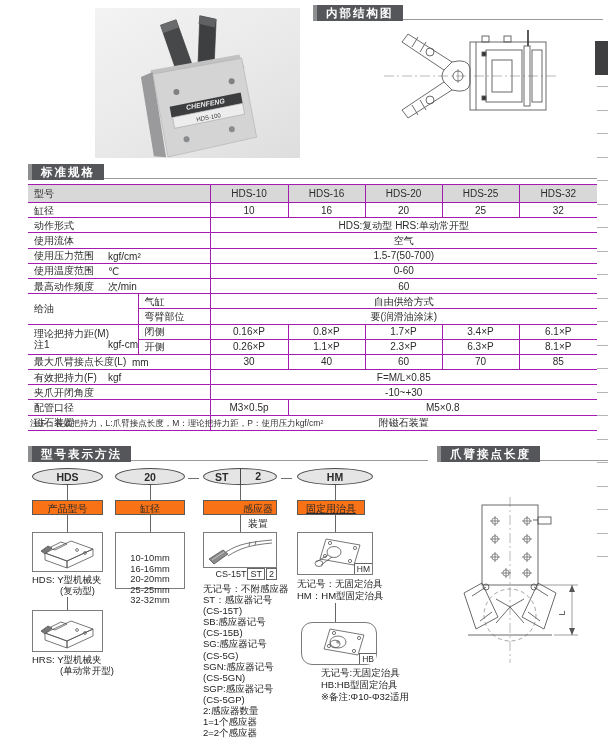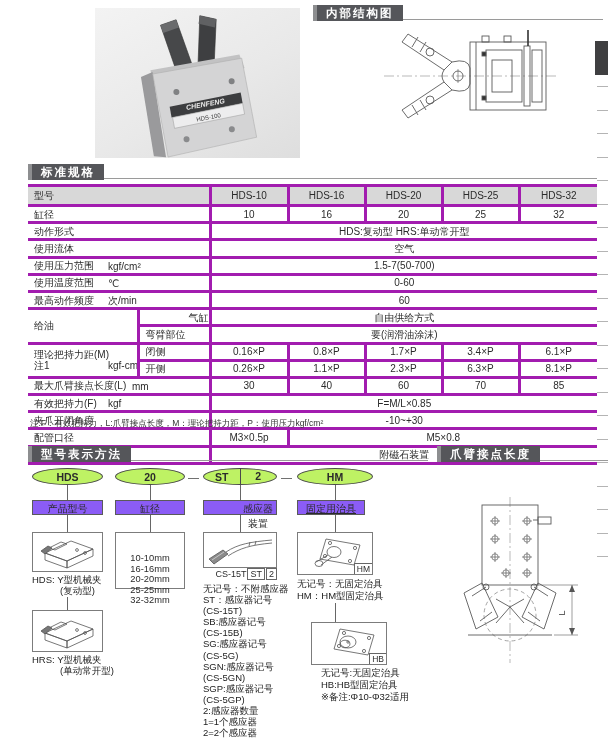--- a/index.html
+++ b/index.html
@@ -9,41 +9,41 @@
   .sec-hdr{position:absolute;background:#55565a;color:#fff;font-weight:bold;
            font-size:11.5px;line-height:16px;height:16px;padding:0 9px;
            border-left:4px solid #8d8e90;letter-spacing:2px;white-space:nowrap;z-index:3;}
   .sec-rule{position:absolute;height:1px;background:#9a9a9a;z-index:1;}
   
   .photo{position:absolute;left:95px;top:8px;width:205px;height:150px;
          background:linear-gradient(150deg,#f3f3f3 0%,#e9e9e9 55%,#dedede 100%);}
   
   .spec-wrap{position:absolute;left:28px;top:184px;width:569px;}
   table.spec{border-collapse:collapse;table-layout:fixed;width:569px;font-size:10px;}
-  table.spec td{border:3px solid #a21caf;padding:0;height:14.2px;line-height:11px;
+  table.spec td{border:1px solid #a21caf;padding:0;height:14.2px;line-height:11px;
                 text-align:center;overflow:hidden;white-space:nowrap;}
   table.spec tr.hdr td{background:#d8d8d8;height:17px;}
   table.spec td.lb{text-align:left;padding-left:6px;border-left:none;}
   table.spec td.noR{border-right:none;}
   .ucell{position:relative;}
   .ucell .unit{position:absolute;left:80px;top:50%;transform:translateY(-50%);}
   .ucell .unit.u104{left:104px;}
   .two{line-height:13px;text-align:left;}
   .two .rel{position:relative;}
   .two .rel .unit{position:absolute;left:74px;top:0;}
   .footnote{position:absolute;left:30px;top:418px;font-size:8.5px;color:#333;white-space:nowrap;}
   
   .oval{position:absolute;height:17px;border:1px solid #4a4a4a;border-radius:50%;
         display:flex;align-items:center;justify-content:center;
-        font-weight:bold;font-size:10.5px;background:#bef264;z-index:2;box-sizing:border-box;}
+        font-weight:bold;font-size:10.5px;background:#e5e5e5;z-index:2;box-sizing:border-box;}
   .oval .half{flex:1;text-align:center;}
   .oval .half.r{border-left:1px solid #4a4a4a;align-self:stretch;line-height:15px;}
   .dash{position:absolute;font-size:11px;color:#444;}
   .conn{position:absolute;width:1px;background:#666;}
-  .lblbox{position:absolute;height:15px;border:1px solid #5a5a5a;background:#8b5cf6;
+  .lblbox{position:absolute;height:15px;border:1px solid #5a5a5a;background:#f97316;
           font-size:10px;line-height:15px;text-align:center;box-sizing:border-box;}
   .imgbox{position:absolute;border:1px solid #7c7c7c;background:#fff;box-sizing:border-box;}
   .tag{position:absolute;right:0;bottom:0;border-left:1px solid #666;border-top:1px solid #666;
        font-size:8.5px;line-height:10px;padding:0 2px;background:#fff;}
   .cap{position:absolute;font-size:9.5px;line-height:11.5px;white-space:nowrap;color:#222;}
   .notes{position:absolute;font-size:9.5px;line-height:11.1px;white-space:nowrap;color:#222;}
   .borelist{position:absolute;left:115px;top:532px;width:70px;height:57px;border:1px solid #7c7c7c;
             font-size:9.3px;line-height:10.6px;text-align:center;padding-top:20px;box-sizing:border-box;}
   .strip{position:absolute;left:203px;top:568px;width:74px;height:12px;display:flex;
          align-items:center;font-size:9px;}
@@ -170,21 +170,21 @@
     <tr>
       <td class="lb ucell" colspan="2"><span>使用温度范围</span><span class="unit">℃</span></td>
       <td class="noR" colspan="5">0-60</td>
     </tr>
     <tr>
       <td class="lb ucell" colspan="2"><span>最高动作频度</span><span class="unit">次/min</span></td>
       <td class="noR" colspan="5">60</td>
     </tr>
     <tr>
       <td class="lb" rowspan="2">给油</td>
-      <td class="lb" style="border-left:1px solid #8c8c8c;text-align:right;">气缸</td>
+      <td class="lb" style="border-left:1px solid #8c8c8c;">气缸</td>
       <td class="noR" colspan="5">自由供给方式</td>
     </tr>
     <tr>
       <td class="lb" style="border-left:1px solid #8c8c8c;">弯臂部位</td>
       <td class="noR" colspan="5">要(润滑油涂沫)</td>
     </tr>
     <tr>
       <td class="lb two" rowspan="2">
         <div>理论把持力距(M)</div>
         <div class="rel"><span>注1</span><span class="unit">kgf-cm</span></div>
@@ -353,21 +353,21 @@
         <ellipse cx="21" cy="30.5" rx="4" ry="3"></ellipse>
       </g>
     </svg>
     <span class="tag">HM</span>
   </div>
   <div class="notes" style="left:297px;top:578px;line-height:11.8px;">
       <div class="fixture-note">无记号：无固定治具</div>
       <div class="fixture-note">HM：HM型固定治具</div>
     </div>
   <div class="conn" style="left:335px;top:603px;height:19px;"></div>
-  <div class="imgbox" style="left:311px;top:622px;width:76px;height:43px;">
+  <div class="imgbox" style="left:301px;top:622px;width:76px;height:43px;border-radius:11px;">
     <svg width="74" height="41" viewBox="0 0 74 41">
       <g stroke="#555" fill="none" stroke-width="0.8">
         <polygon points="28,6 62,12 56,32 22,26"></polygon>
         <circle cx="32" cy="10" r="1.6"></circle>
           <circle cx="57" cy="15" r="1.6"></circle>
           <circle cx="52" cy="28" r="1.6"></circle>
           <circle cx="27" cy="23" r="1.6"></circle>
         <ellipse cx="36" cy="19" rx="8" ry="6"></ellipse>
         <ellipse cx="33" cy="21" rx="5" ry="3.8"></ellipse>
         <circle cx="36" cy="19" r="1.2"></circle>

